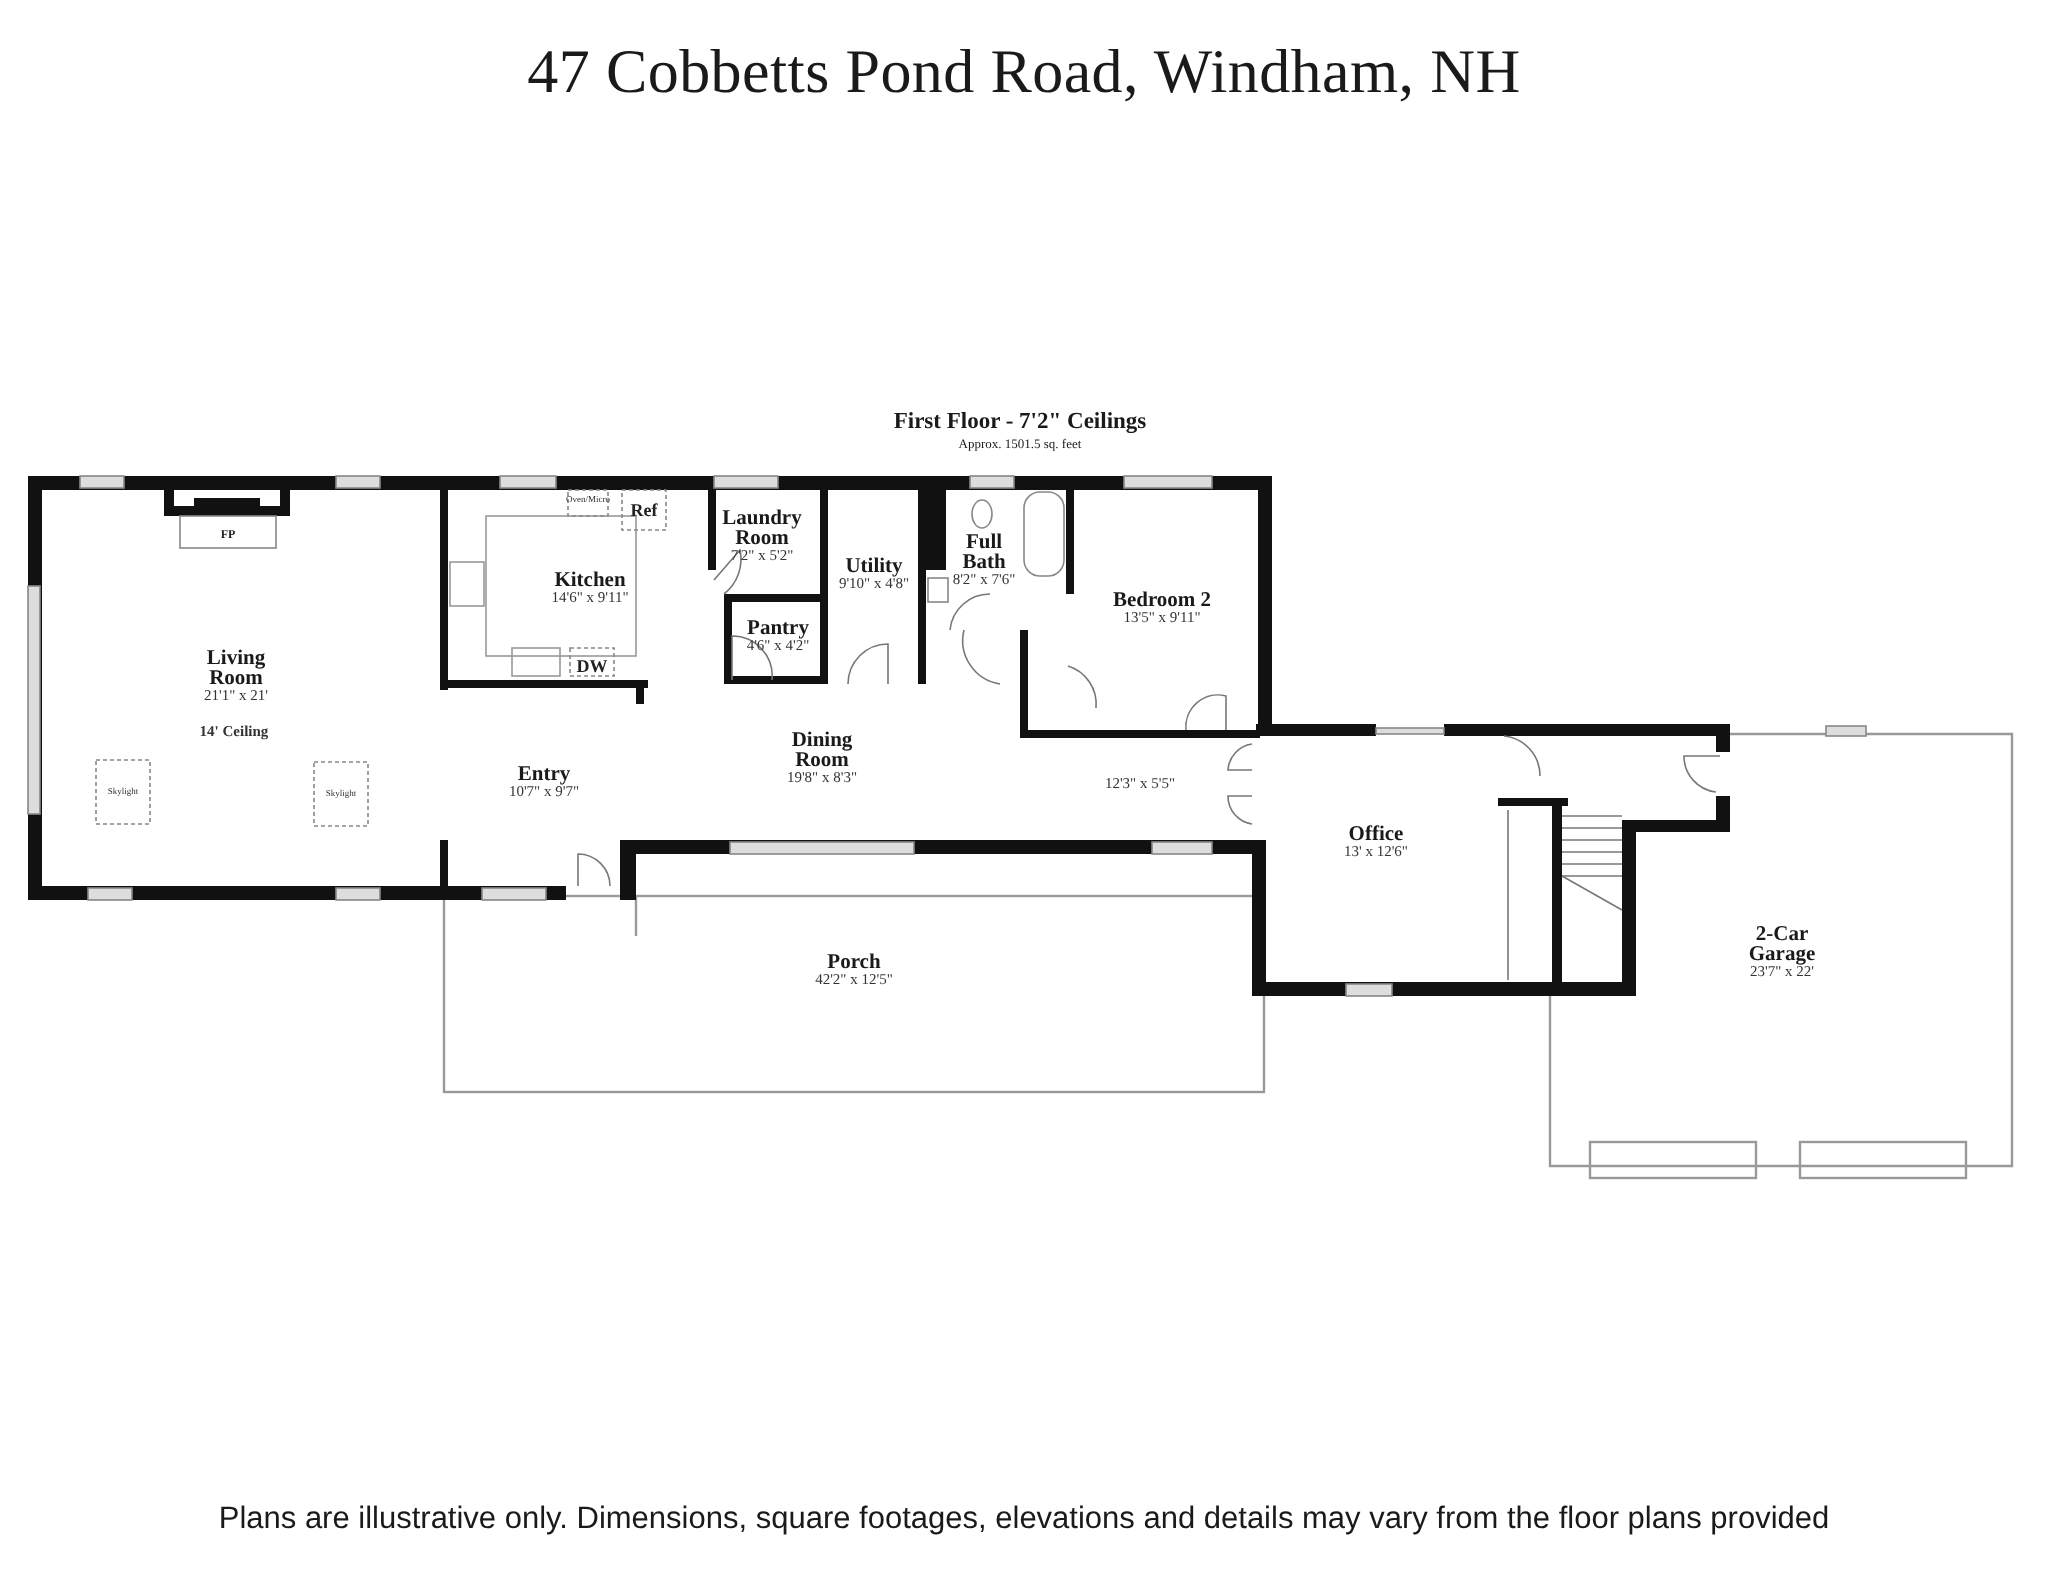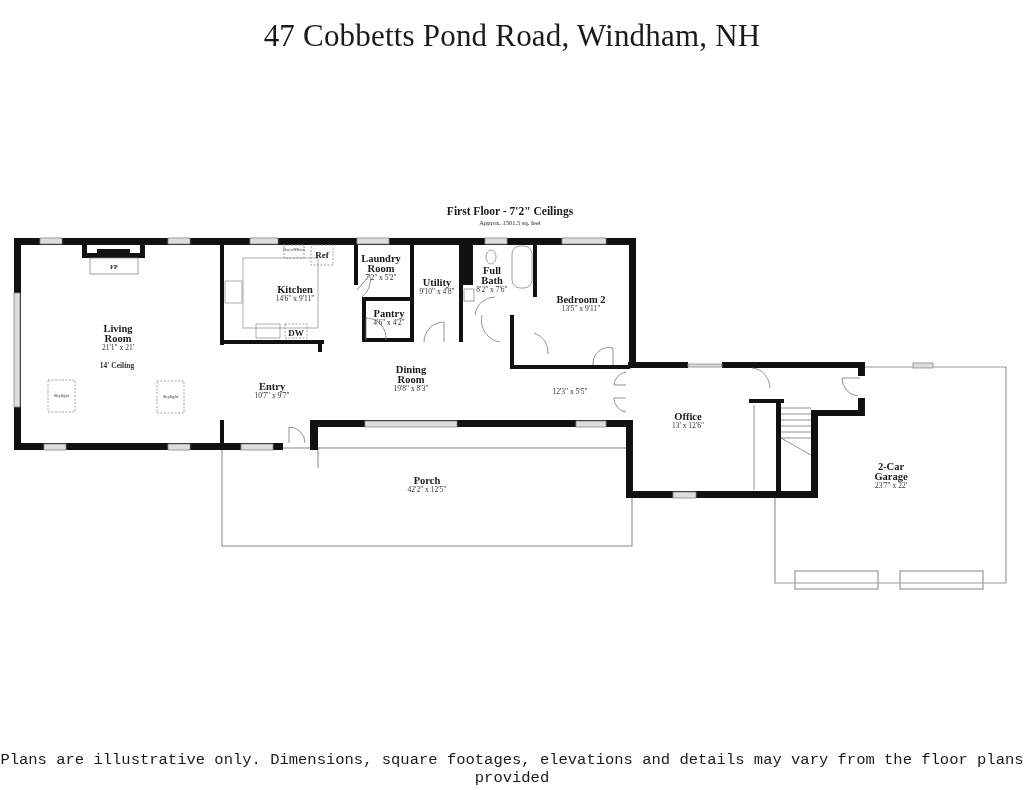--- a/index.html
+++ b/index.html
@@ -1,20 +1,20 @@
 <!DOCTYPE html>
 <html><head>
 <meta charset="utf-8">
 <style>
   html, body { margin: 0; padding: 0; background: #ffffff; }
   body { width: 1024px; height: 790px; position: relative; overflow: hidden; font-family: "DejaVu Serif", serif; color: #1a1a1a; }
   .title { position: absolute; top: 18px; left: 0; width: 1024px; text-align: center; font-family: "Liberation Serif", serif; font-size: 31px; letter-spacing: 0.2px; }
   .floor-heading { position: absolute; top: 205px; left: 380px; width: 260px; text-align: center; font-family: "Liberation Serif", serif; font-weight: bold; font-size: 11.5px; }
   .floor-sub { position: absolute; top: 219px; left: 380px; width: 260px; text-align: center; font-family: "Liberation Serif", serif; font-size: 6.5px; }
-  .footer { position: absolute; top: 751px; left: 0; width: 1024px; text-align: center; font-family: Liberation Mono, monospace; font-size: 15.5px; }
+  .footer { position: absolute; top: 751px; left: 0; width: 1024px; text-align: center; font-family: Liberation Sans, sans-serif; font-size: 15.5px; }
   svg.plan { position: absolute; left: 0; top: 0; }
   .lbl { font-family: "Liberation Serif", serif; font-weight: bold; font-size: 10.5px; fill: #1a1a1a; text-anchor: middle; }
   .dim { font-family: "Liberation Serif", serif; font-size: 7.5px; fill: #333; text-anchor: middle; }
   .small { font-family: "Liberation Serif", serif; font-weight: bold; font-size: 6px; fill: #222; text-anchor: middle; }
   .tiny { font-family: "Liberation Serif", serif; font-size: 4.5px; fill: #333; text-anchor: middle; }
   .wall { fill: #111; }
   .win { fill: #ddd; stroke: #888; stroke-width: 0.8; }
   .thin { fill: none; stroke: #999; stroke-width: 1.2; }
   .door { fill: none; stroke: #777; stroke-width: 0.8; }
   .dash { fill: none; stroke: #888; stroke-width: 0.8; stroke-dasharray: 2 1.5; }

